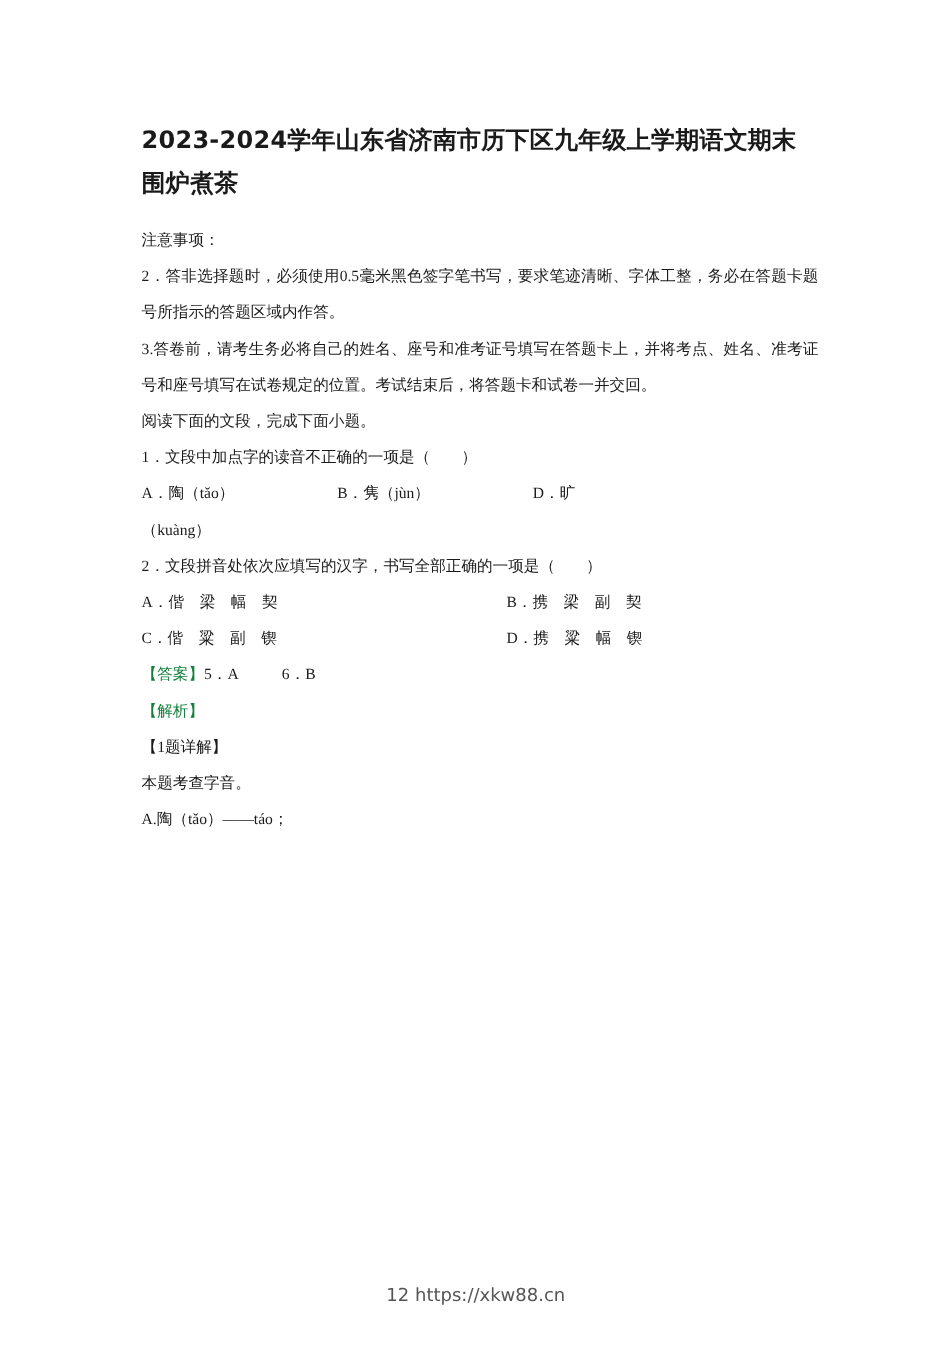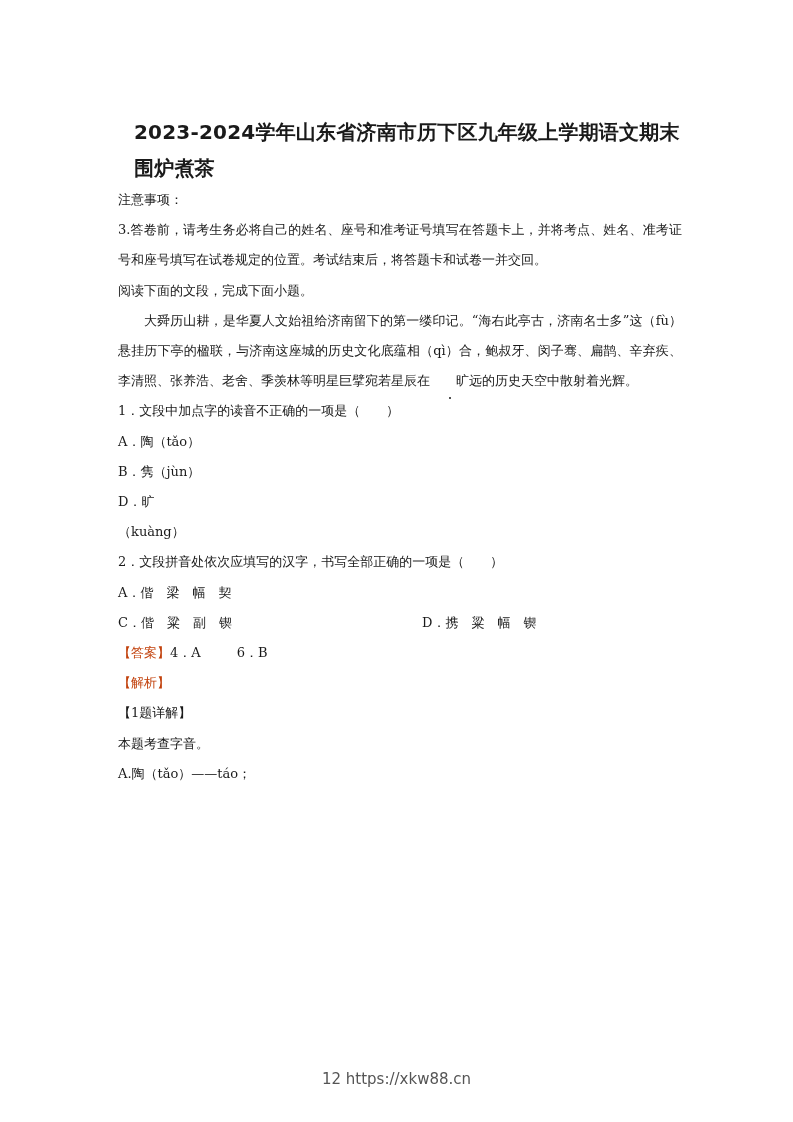--- a/index.html
+++ b/index.html
@@ -1,70 +1,71 @@
 <!DOCTYPE html>
 <html><head>
 <meta charset="utf-8">
 <style>
   html, body { margin: 0; padding: 0; background: #ffffff; }
   body { width: 793px; height: 1122px; position: relative; overflow: hidden;
          font-family: "DejaVu Serif", "Liberation Serif", serif; color: #1a1a1a; }
   .page { position: absolute; left: 118px; top: 0; width: 562px; }
   .title { font-family: "DejaVu Sans", "Liberation Sans", sans-serif; font-weight: bold;
-           font-size: 20px; line-height: 36px; margin: 16px; position: absolute; top: 98px; left: 0; width: 570px; letter-spacing: 0.2px; }
-  .body-text { position: absolute; top: 185px; left: 0; width: 564px; font-size: 13px; line-height: 30.2px; }
+           font-size: 20px; line-height: 36px; margin: 0; position: absolute; top: 98px; left: 0; width: 570px; letter-spacing: 0.2px; }
+  .body-text { position: absolute; top: 185px; left: 0; width: 564px; font-size: 13px; line-height: 30.2px; font-family: Liberation Serif, serif; }
   .body-text p { margin: 0; text-align: justify; }
   .indent { text-indent: 26px; }
   .dot { position: relative; display: inline-block; }
   .dot::after { content: ""; position: absolute; left: 50%; bottom: -3px; width: 2.5px; height: 2.5px;
                 margin-left: -1px; background: #1a1a1a; border-radius: 50%; }
-  .opts4 { display: flex; flex-direction: column; }
+  .opts4 { display: flex; }
   .opts4 span { display: inline-block; }
   .opts2 { display: flex; gap: 44px; }
   .opts2 > span { width: 327px; display: inline-block; word-spacing: 10px; }
-  .blue { color: #c2410c; }
+  .blue { color: #15803d; }
   .footer { position: absolute; top: 1070px; left: 0; width: 793px; text-align: center;
             font-family: "DejaVu Sans", "Liberation Sans", sans-serif; font-size: 15px; color: #555; }
   .gap { display: inline-block; width: 36px; }
 </style>
 </head>
 <body>
 
 <div class="page">
   <h1 class="title">
     <span>2023-2024学年山东省济南市历下区九年级上学期语文期末</span><br>
     <span>围炉煮茶</span>
   </h1>
 
   <div class="body-text">
     <p>注意事项：</p>
+    <p>2．答非选择题时，必须使用0.5毫米黑色签字笔书写，要求笔迹清晰、字体工整，务必在答题卡题号所指示的答题区域内作答。</p>
     <p>3.答卷前，请考生务必将自己的姓名、座号和准考证号填写在答题卡上，并将考点、姓名、准考证号和座号填写在试卷规定的位置。考试结束后，将答题卡和试卷一并交回。</p>
     <p>阅读下面的文段，完成下面小题。</p>
 
 
-    <p class="indent"><span>大舜历山耕，是华夏人文始祖给济南留下的第一缕印记。“海右此亭古，济南名士多”这（fù）悬挂历下亭的楹联，与济南这座城的历史文化底蕴相（qì）合，鲍叔牙、闵子骞、扁鹊、辛弃疾、李清照、张养浩、老舍、季羡林等明星巨擘宛若星辰在</span><span class="dot">旷</span><span>远的历史天空中散射着光辉。</span></p>
 
     <p>1．文段中加点字的读音不正确的一项是（　　）</p>
     <p class="opts4">
       <span style="width:163px">A．陶（tǎo）</span>
       <span style="width:163px">B．隽（jùn）</span>
       <span>D．旷</span>
     </p>
     <p>（kuàng）</p>
 
     <p>2．文段拼音处依次应填写的汉字，书写全部正确的一项是（　　）</p>
     <p class="opts2">
       <span>A．偕　梁　幅　契</span>
+      <span>B．携　梁　副　契</span>
     </p>
     <p class="opts2">
       <span>C．偕　粱　副　锲</span>
       <span>D．携　粱　幅　锲</span>
     </p>
 
-    <p><span class="blue">【答案】</span><span>4．A</span><span class="gap"></span><span>6．B</span></p>
+    <p><span class="blue">【答案】</span><span>5．A</span><span class="gap"></span><span>6．B</span></p>
     <p class="blue">【解析】</p>
     <p>【1题详解】</p>
     <p>本题考查字音。</p>
     <p>A.陶（tǎo）——táo；</p>
   </div>
 </div>
 
 <div class="footer">12 https://xkw88.cn</div>
 
 </body></html>

